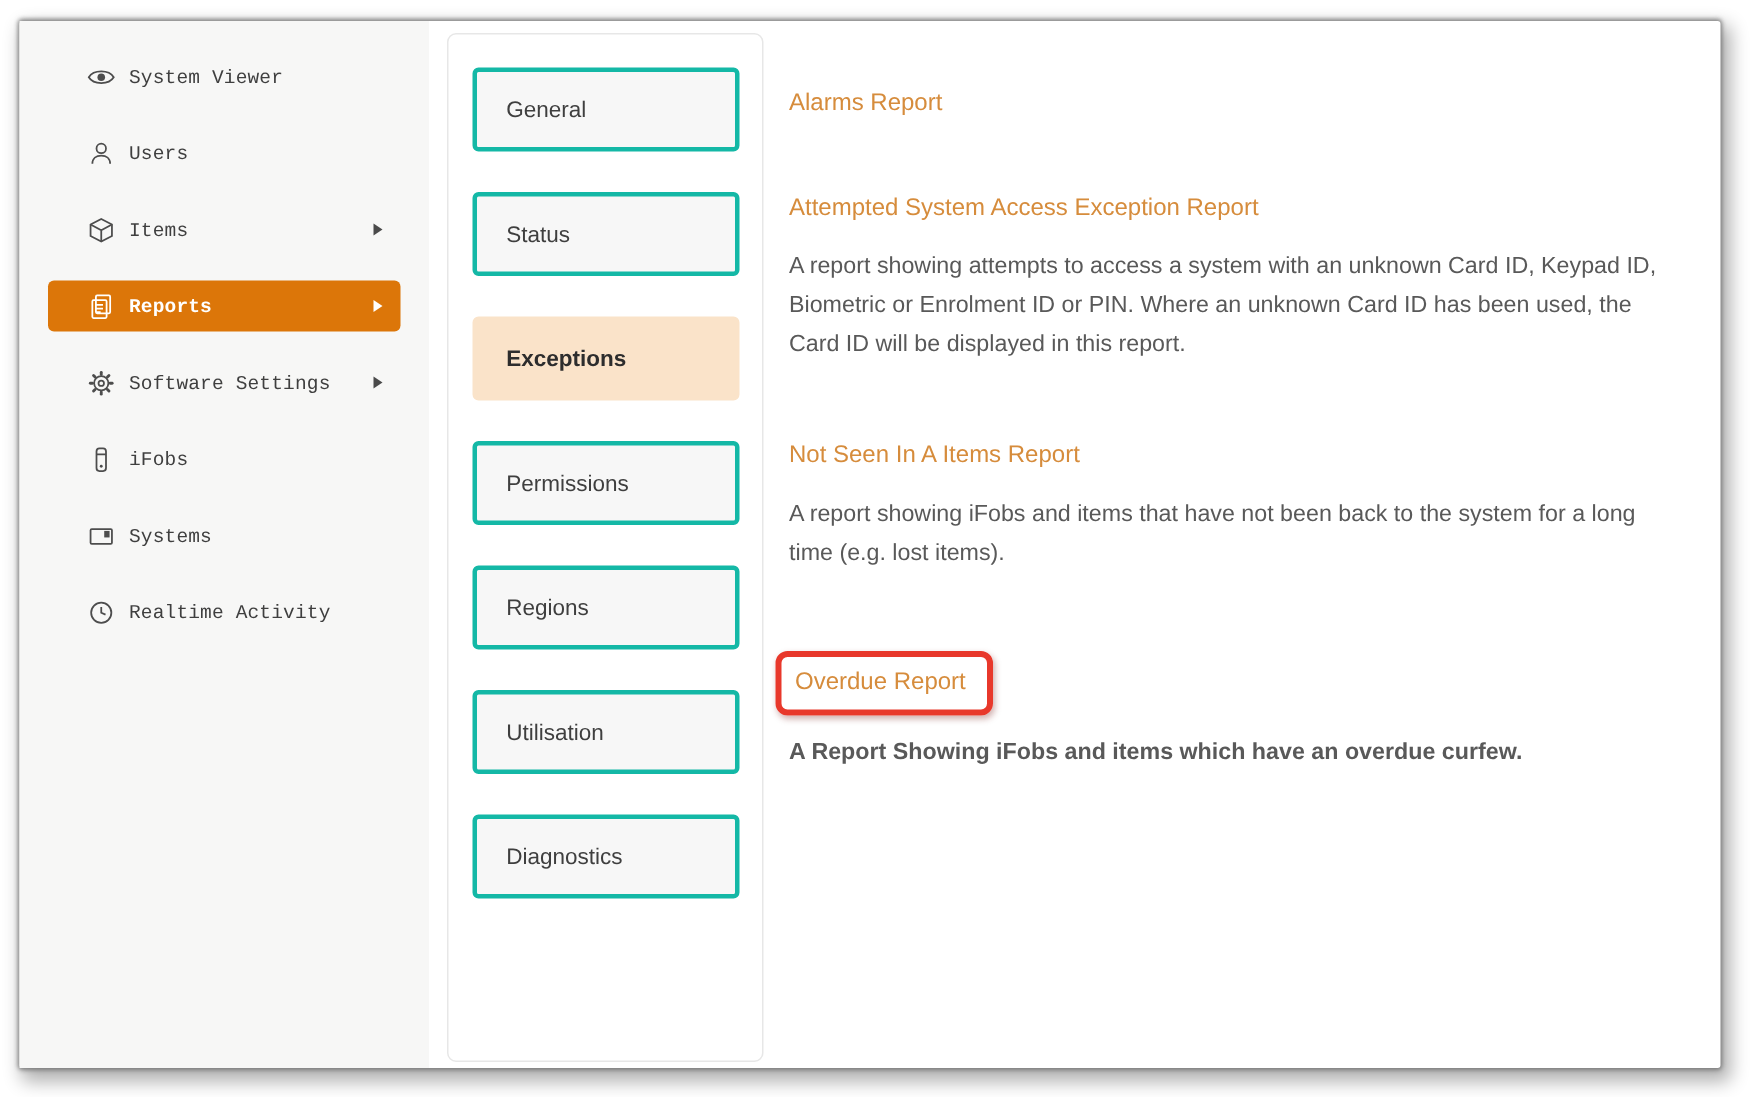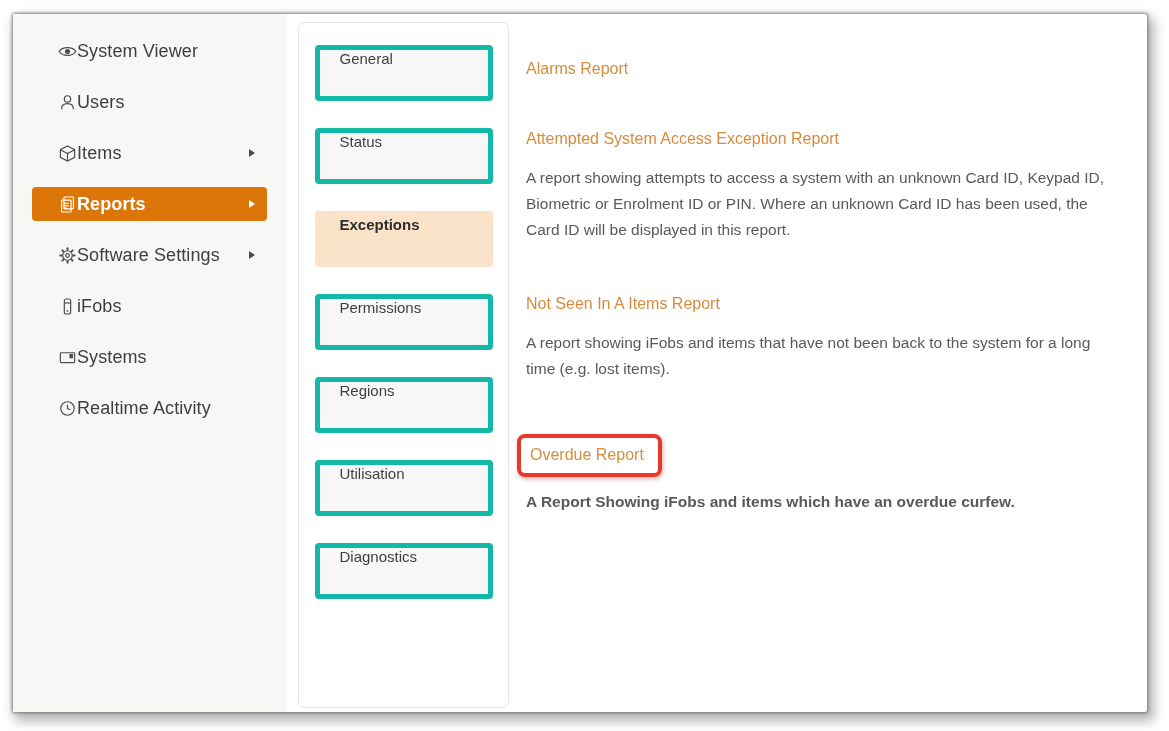--- a/index.html
+++ b/index.html
@@ -19,43 +19,43 @@
   }
   .nav-item {
     position:relative; display:flex; align-items:center;
     height:34px; margin:0 19px 17px 19px; padding:0 12px 0 26px;
     border-radius:4px; color:var(--text-dark,#3f3f3f); cursor:pointer;
   }
   .nav-item .icon { width:19px; height:19px; flex:0 0 19px; display:flex;
     align-items:center; justify-content:center; }
   .nav-item .icon svg { width:19px; height:19px; stroke:#4d4d4d; fill:none;
     stroke-width:1.5; }
-  .nav-item .label { margin-left:0; font-size:18px; letter-spacing:0.1px; }
+  .nav-item .label { margin-left:9px; font-size:13px; letter-spacing:0.1px;font-family:Liberation Mono, monospace; }
   .nav-item.selected {
     background:var(--accent-orange,#dc7609); color:#ffffff;
   }
   .nav-item.selected .label { font-weight:bold; }
   .nav-item.selected .icon svg { stroke:#ffffff; }
   .chevron {
     margin-left:auto; width:0; height:0;
     border-left:6px solid #4a4a4a;
     border-top:4.5px solid transparent; border-bottom:4.5px solid transparent;
   }
   .nav-item.selected .chevron { border-left-color:#ffffff; }
 
   
   .tabpanel {
     position:absolute; left:285px; top:8px; bottom:4px; width:211px;
     background:#ffffff; border:1px solid #e7e7e7; border-radius:6px;
     padding-top:22px;
   }
   .tab {
     width:178px; height:56px; margin:0 auto 27px auto;
-    background:var(--tab-bg,#f7f7f7); border:5px solid #14b8a6; border-radius:4px;
-    display:flex; padding-left:20px;
+    background:var(--tab-bg,#f7f7f7); border:3px solid #14b8a6; border-radius:4px;
+    display:flex; align-items:center; padding-left:20px;
     font-size:15px; color:var(--text-dark,#3f3f3f); cursor:pointer;
   }
   .tab.selected {
     background:var(--tab-selected-bg,#fae3c9); border-color:var(--tab-selected-bg,#fae3c9);
     font-weight:bold; color:#2d2d2d;margin-top:16px;
   }
 
   
   .main {
     position:absolute; left:496px; top:0; right:0; bottom:0;

